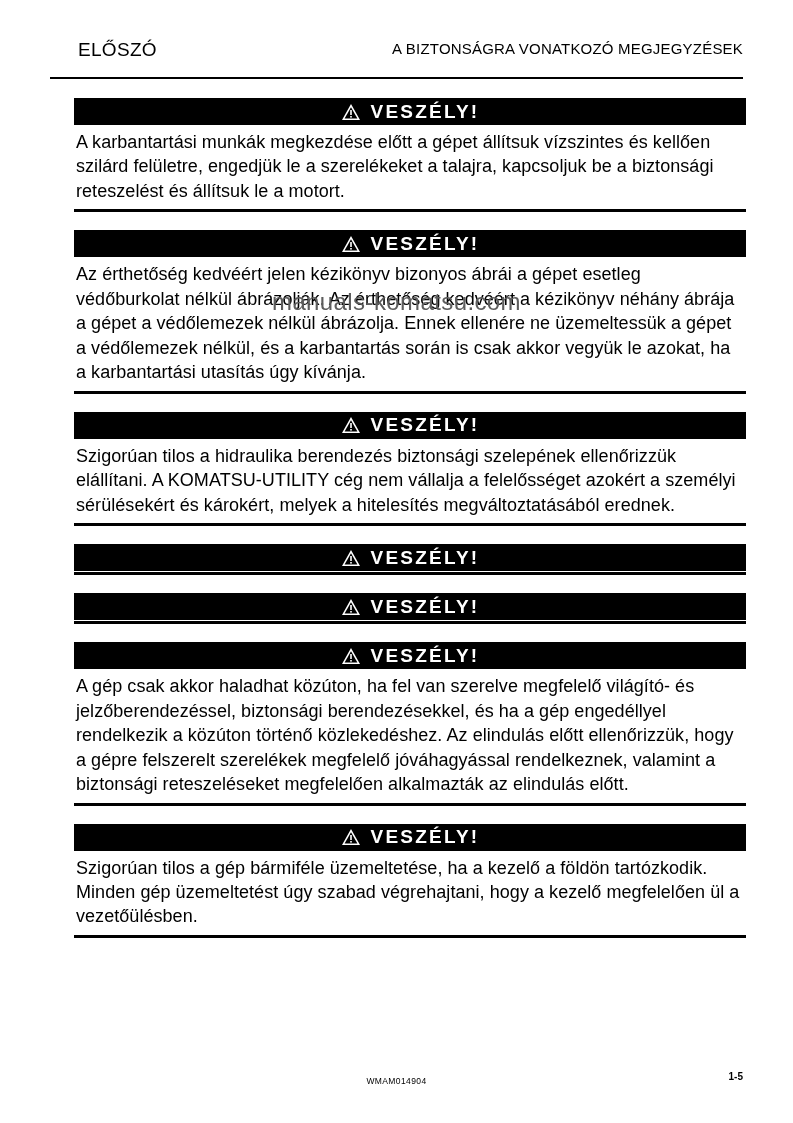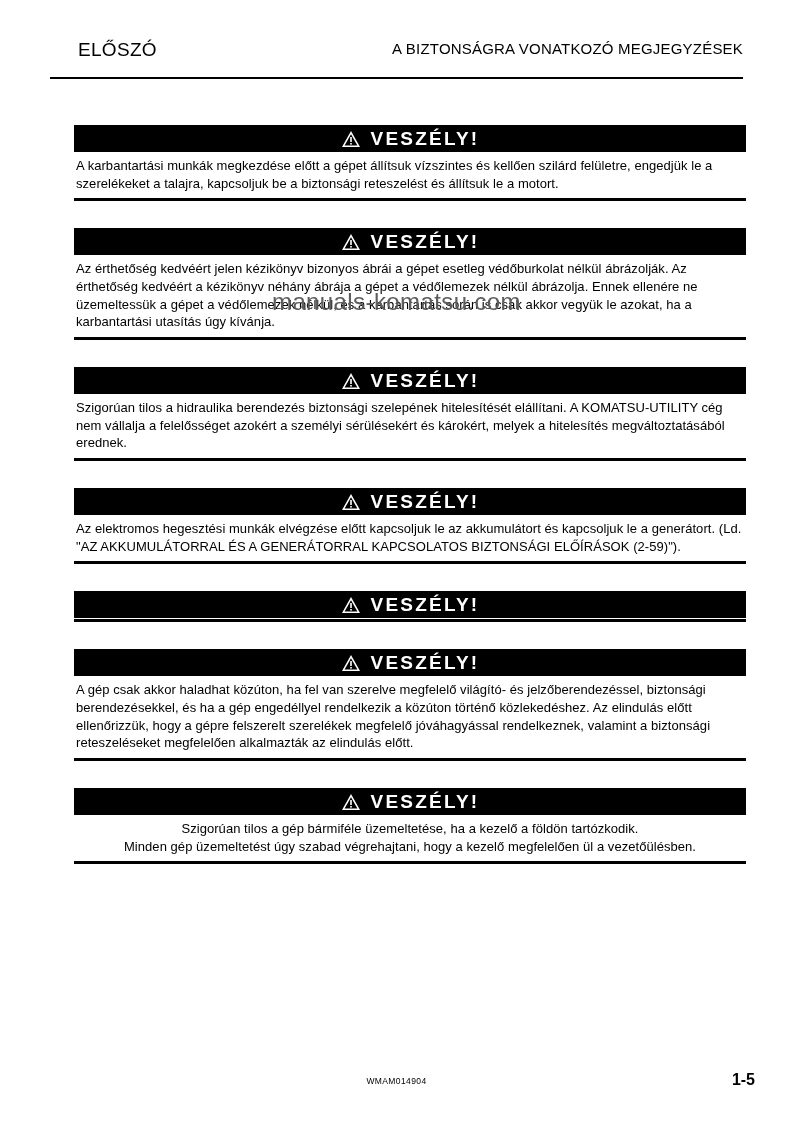--- a/index.html
+++ b/index.html
@@ -55,21 +55,20 @@
 
   
   .blocks {
     position: absolute;
     left: 74px;
     top: 98px;
     width: 672px;
   }
   .danger-block {
     margin-bottom: 18px;
-    margin-top: 27px;
   }
   .danger-bar {
     background: #000;
     color: #fff;
     height: 27px;
     display: flex;
     align-items: center;
     justify-content: center;
     gap: 10px;
   }
@@ -81,21 +80,21 @@
     padding-bottom: 1px;
   }
   .warn-tri {
     display: inline-block;
     width: 20px;
     height: 18px;
     position: relative;
   }
   .warn-tri svg { display: block; }
   .danger-body {
-    font-size: 13px;
+    font-size: 18px;
     line-height: 1.36;
     padding: 5px 2px 5px 2px;
     letter-spacing: 0.05px;
   }
   .danger-rule {
     height: 3px;
     background: #000;
     margin-top: 1px;
   }
 
@@ -118,23 +117,23 @@
     left: 0;
     top: 1076px;
     width: 793px;
     text-align: center;
     font-size: 8.5px;
     letter-spacing: 0.4px;
     color: #000;
   }
   .footer-page {
     position: absolute;
-    right: 38px;
+    right: 50px;
     top: 1071px;
-    font-size: 16px;
+    font-size: 10px;
     font-weight: bold;
   }
 </style>
 </head>
 <body>
 
 <div class="page">
 
   <div class="header">
     <div class="header-title">ELŐSZÓ</div>
@@ -181,37 +180,36 @@
         <span class="warn-tri">
           <svg viewBox="0 0 20 18" width="20" height="18" aria-hidden="true">
             <polygon points="10,1 19,17 1,17" fill="#ffffff"></polygon>
             <polygon points="10,4.2 16.4,15.6 3.6,15.6" fill="#000000"></polygon>
             <rect x="9.2" y="7" width="1.6" height="5" fill="#ffffff"></rect>
             <rect x="9.2" y="13" width="1.6" height="1.6" fill="#ffffff"></rect>
           </svg>
         </span>
         <span class="danger-label">VESZÉLY!</span>
       </div>
-      <div class="danger-body">Szigorúan tilos a hidraulika berendezés biztonsági szelepének hitelesítését elállítani. A KOMATSU-UTILITY cég nem vállalja a felelősséget azokért a személyi sérülésekért és károkért, melyek a hitelesítés megváltoztatásából erednek.</div>
-      <div class="danger-rule"></div>
-    </div>
-
-    <div class="danger-block">
-      <div class="danger-bar">
-        <span class="warn-tri">
-          <svg viewBox="0 0 20 18" width="20" height="18" aria-hidden="true">
-            <polygon points="10,1 19,17 1,17" fill="#ffffff"></polygon>
-            <polygon points="10,4.2 16.4,15.6 3.6,15.6" fill="#000000"></polygon>
-            <rect x="9.2" y="7" width="1.6" height="5" fill="#ffffff"></rect>
-            <rect x="9.2" y="13" width="1.6" height="1.6" fill="#ffffff"></rect>
-          </svg>
-        </span>
-        <span class="danger-label">VESZÉLY!</span>
-      </div>
-      <div class="danger-body">Az elektromos hegesztési munkák elvégzése előtt kapcsoljuk le az akkumulátort és kapcsoljuk le a generátort. (Ld. "AZ AKKUMULÁTORRAL ÉS A GENERÁTORRAL KAPCSOLATOS BIZTONSÁGI ELŐÍRÁSOK (2-59)").</div>
+      <div class="danger-body">Szigorúan tilos a hidraulika berendezés biztonsági szelepének ellenőrizzük elállítani. A KOMATSU-UTILITY cég nem vállalja a felelősséget azokért a személyi sérülésekért és károkért, melyek a hitelesítés megváltoztatásából erednek.</div>
+      <div class="danger-rule"></div>
+    </div>
+
+    <div class="danger-block">
+      <div class="danger-bar">
+        <span class="warn-tri">
+          <svg viewBox="0 0 20 18" width="20" height="18" aria-hidden="true">
+            <polygon points="10,1 19,17 1,17" fill="#ffffff"></polygon>
+            <polygon points="10,4.2 16.4,15.6 3.6,15.6" fill="#000000"></polygon>
+            <rect x="9.2" y="7" width="1.6" height="5" fill="#ffffff"></rect>
+            <rect x="9.2" y="13" width="1.6" height="1.6" fill="#ffffff"></rect>
+          </svg>
+        </span>
+        <span class="danger-label">VESZÉLY!</span>
+      </div>
       <div class="danger-rule"></div>
     </div>
 
     <div class="danger-block">
       <div class="danger-bar">
         <span class="warn-tri">
           <svg viewBox="0 0 20 18" width="20" height="18" aria-hidden="true">
             <polygon points="10,1 19,17 1,17" fill="#ffffff"></polygon>
             <polygon points="10,4.2 16.4,15.6 3.6,15.6" fill="#000000"></polygon>
             <rect x="9.2" y="7" width="1.6" height="5" fill="#ffffff"></rect>
@@ -244,21 +242,21 @@
         <span class="warn-tri">
           <svg viewBox="0 0 20 18" width="20" height="18" aria-hidden="true">
             <polygon points="10,1 19,17 1,17" fill="#ffffff"></polygon>
             <polygon points="10,4.2 16.4,15.6 3.6,15.6" fill="#000000"></polygon>
             <rect x="9.2" y="7" width="1.6" height="5" fill="#ffffff"></rect>
             <rect x="9.2" y="13" width="1.6" height="1.6" fill="#ffffff"></rect>
           </svg>
         </span>
         <span class="danger-label">VESZÉLY!</span>
       </div>
-      <div class="danger-body" style="white-space: pre-line; text-align: center;">Szigorúan tilos a gép bármiféle üzemeltetése, ha a kezelő a földön tartózkodik.
+      <div class="danger-body" style="white-space: pre-line;">Szigorúan tilos a gép bármiféle üzemeltetése, ha a kezelő a földön tartózkodik.
 Minden gép üzemeltetést úgy szabad végrehajtani, hogy a kezelő megfelelően ül a vezetőülésben.</div>
       <div class="danger-rule"></div>
     </div>
 
   </div>
 
   <div class="watermark">manuals-komatsu.com</div>
 
   <div class="footer-code">WMAM014904</div>
   <div class="footer-page">1-5</div>

